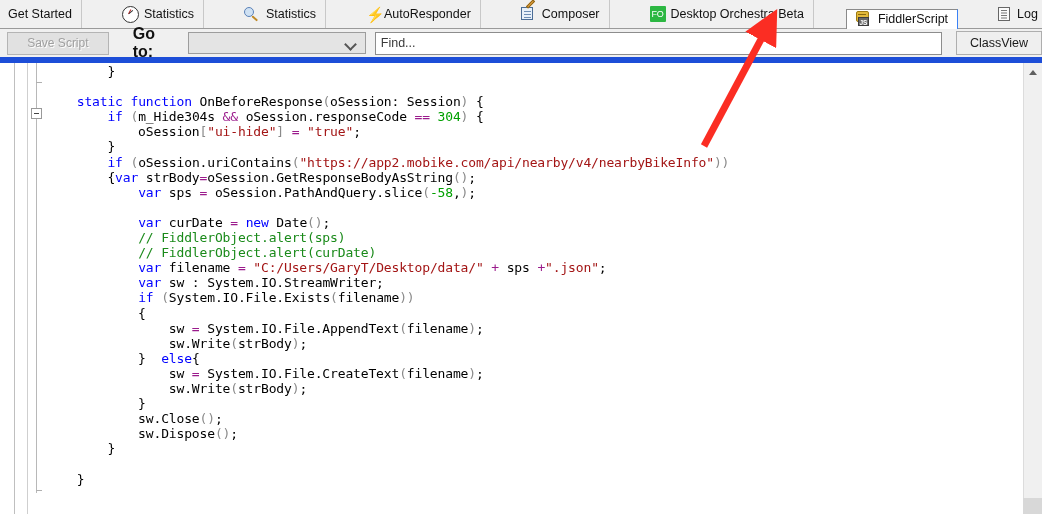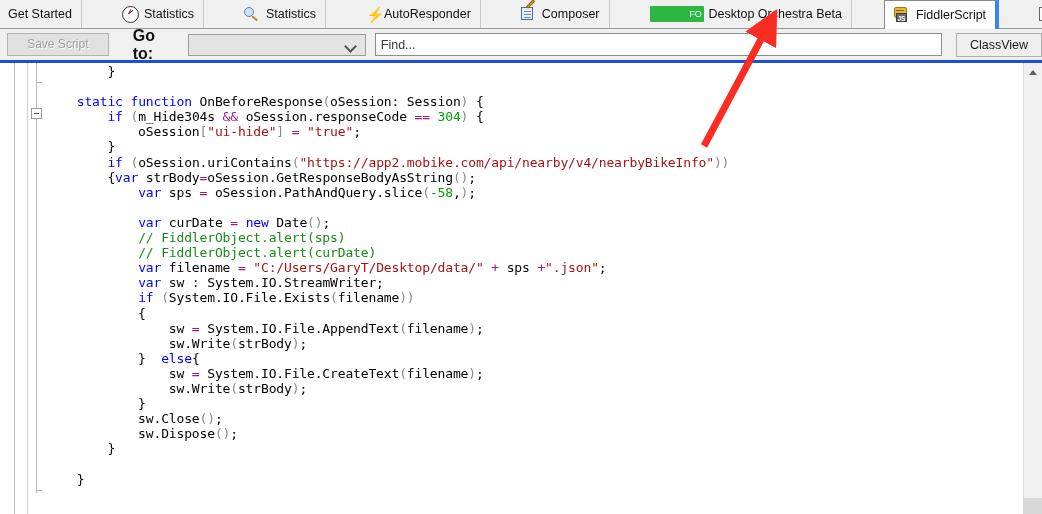--- a/index.html
+++ b/index.html
@@ -49,23 +49,23 @@
     box-sizing: border-box;
     border-right: 1px solid #c8c8c8;
     background: #f0f0f0;
     white-space: nowrap;
     position: relative;
   }
   .tab.first { border-left: none; }
   .tab.active {
     background: #ffffff;
     border-left: 1px solid #8a8a8a;
-    border-right: 4px solid #3b82f6;
+    border-right: 1px solid #3b82f6;
     border-top: 1px solid #8a8a8a;
-    height: 29px;
+    height: 20px;
     margin-bottom: -1px;
     z-index: 3;
   }
   .tab .tlabel { line-height: 1; }
 
   
   .ico { display: inline-block; position: relative; flex: 0 0 auto; }
 
   .ico-clock {
     width: 15px; height: 15px;
@@ -147,21 +147,20 @@
     width: 16px; height: 16px;
     background: #2cb742;
     color: #fff;
     font-size: 9px;
     font-weight: normal;
     line-height: 16px;
     text-align: center;
     letter-spacing: -0.3px;
     border-radius: 1px;
     font-family: "Liberation Sans", sans-serif;
-    padding-left: 38px;
   }
 
   .ico-fs { width: 18px; height: 17px; }
   .ico-fs .scroll {
     position: absolute; left: 1px; top: 0px;
     width: 13px; height: 11px;
     background: #e2b93a;
     border: 1px solid #9d7a12;
     border-radius: 2px;
     box-sizing: border-box;
@@ -232,21 +231,21 @@
     background: #1fa32c;
   }
 
   
   .toolbar {
     position: absolute;
     left: 0; top: 29px;
     width: 1042px;
     height: 34px;
     background: #f0f0f0;
-    border-bottom: 3px solid #1d4ed8;
+    border-bottom: 6px solid #1d4ed8;
     box-sizing: border-box;
     display: flex;
     align-items: center;
   }
   .btn-save {
     margin-left: 7px;
     width: 104px;
     height: 23px;
     background: #e1e1e1;
     border: 1px solid #b4b4b4;

